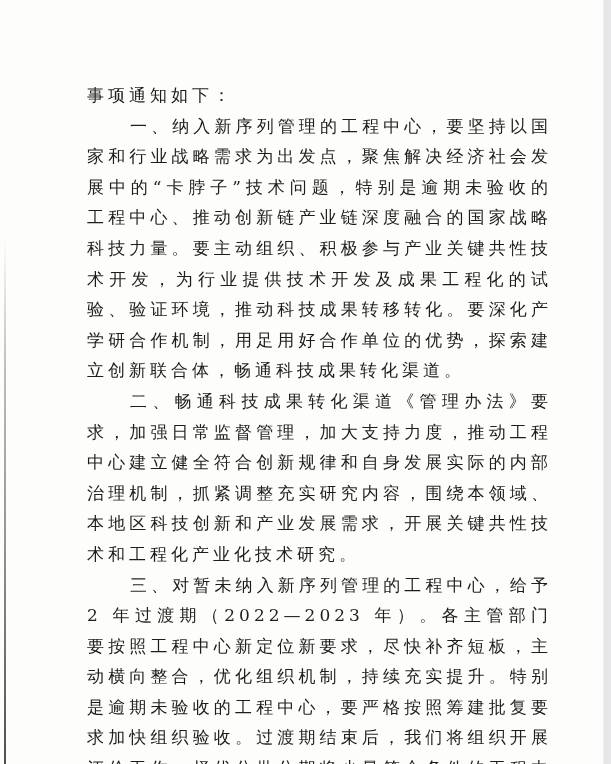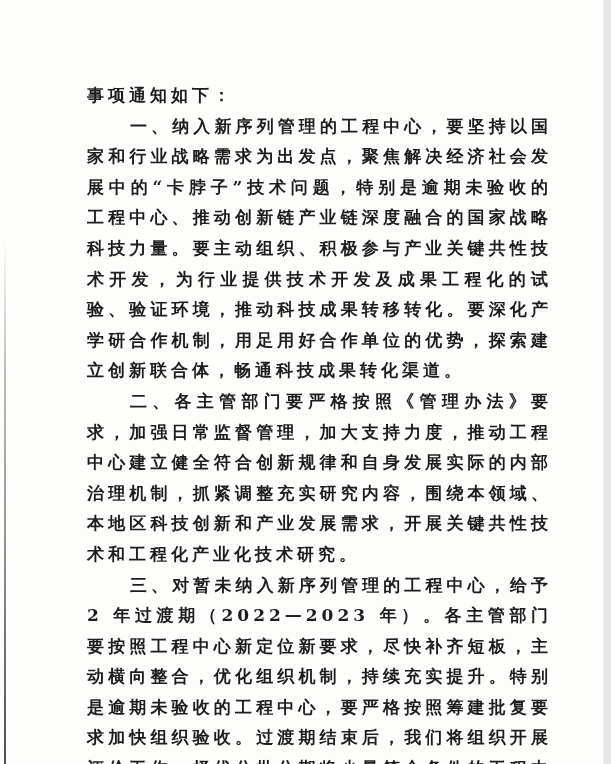--- a/index.html
+++ b/index.html
@@ -46,31 +46,30 @@
     font-size: 17px;
     line-height: 30.6px;
     letter-spacing: 4px;
     text-align: justify;
     text-justify: inter-character;
   }
   .doc-body p {
     margin: 0;
     padding: 0;
     text-indent: 43px;
-    font-weight: bold;
   }
   .doc-body p.intro {
     text-indent: 0;
   }
 </style>
 </head>
 <body>
 
 <div class="scan-edge-right"></div>
 <div class="scan-edge-left"></div>
 
 <div class="doc-body">
   <p class="intro">事项通知如下：</p>
   <p>一、纳入新序列管理的工程中心，要坚持以国家和行业战略需求为出发点，聚焦解决经济社会发展中的“卡脖子”技术问题，特别是逾期未验收的工程中心、推动创新链产业链深度融合的国家战略科技力量。要主动组织、积极参与产业关键共性技术开发，为行业提供技术开发及成果工程化的试验、验证环境，推动科技成果转移转化。要深化产学研合作机制，用足用好合作单位的优势，探索建立创新联合体，畅通科技成果转化渠道。</p>
-  <p>二、各主管部门要严格按照《管理办法》要求，加强日常监督管理，加大支持力度，推动工程中心建立健全符合创新规律和自身发展实际的内部治理机制，抓紧调整充实研究内容，围绕本领域、本地区科技创新和产业发展需求，开展关键共性技术和工程化产业化技术研究。</p>
+  <p>二、畅通科技成果转化渠道《管理办法》要求，加强日常监督管理，加大支持力度，推动工程中心建立健全符合创新规律和自身发展实际的内部治理机制，抓紧调整充实研究内容，围绕本领域、本地区科技创新和产业发展需求，开展关键共性技术和工程化产业化技术研究。</p>
   <p>三、对暂未纳入新序列管理的工程中心，给予 2 年过渡期（2022—2023 年）。各主管部门要按照工程中心新定位新要求，尽快补齐短板，主动横向整合，优化组织机制，持续充实提升。特别是逾期未验收的工程中心，要严格按照筹建批复要求加快组织验收。过渡期结束后，我们将组织开展评价工作，择优分批分期将少量符合条件的工程中心纳入新序列管理，对仍不符合条件的予以淘汰。</p>
 
 </div>
 
 </body></html>

